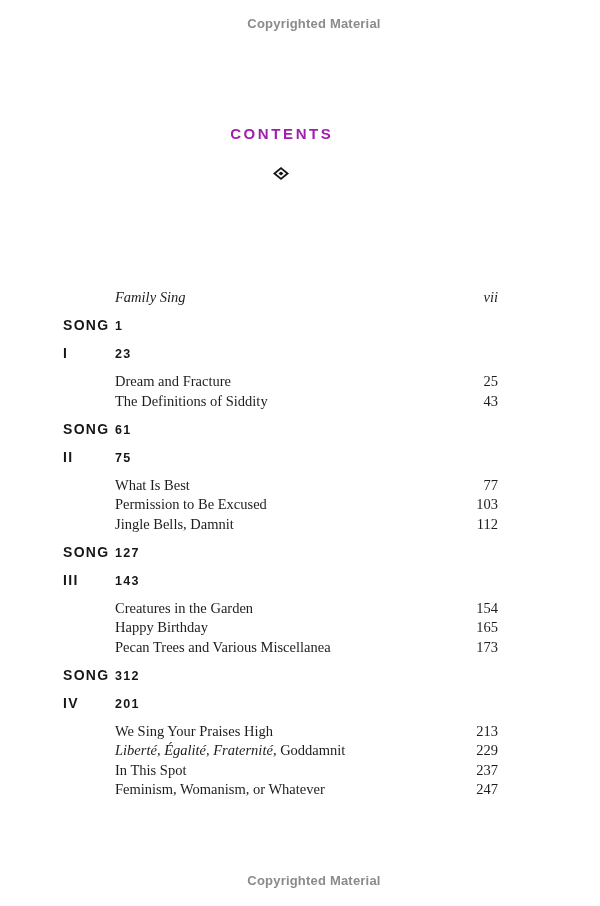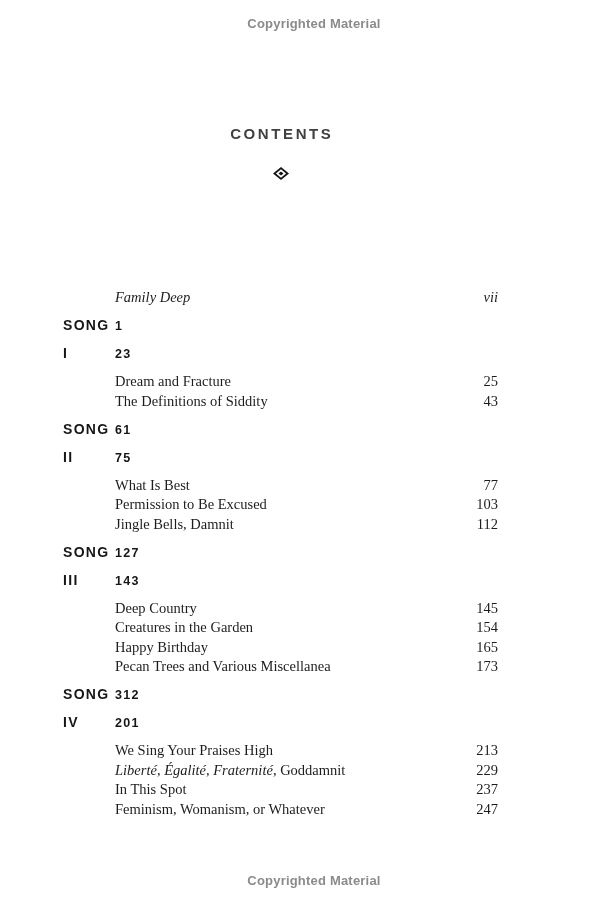--- a/index.html
+++ b/index.html
@@ -30,21 +30,21 @@
   .book-title {
     position: absolute;
     top: 125px;
     left: 63px;
     width: 435px;
     text-align: center;
     font-family: "Liberation Sans", sans-serif;
     font-weight: 700;
     font-size: 15px;
     letter-spacing: 2.6px;
-    color: #404040;
+    color: #a21caf;
     text-indent: 2.6px; 
   }
 
   .ornament-wrap {
     position: absolute;
     top: 167px;
     left: 63px;
     width: 435px;
     text-align: center;
     line-height: 0;
@@ -109,21 +109,21 @@
   <svg width="16" height="13" viewBox="0 0 16 13">
     <polygon points="8,0 16,6.5 8,13 0,6.5" fill="#141414"></polygon>
     <polygon points="8,2.3 13.1,6.5 8,10.7 2.9,6.5" fill="#ffffff"></polygon>
     <polygon points="8,4.5 10.5,6.5 8,8.5 5.5,6.5" fill="#141414"></polygon>
   </svg>
 </div>
 
 <div class="toc">
 
   <div class="row row-frontmatter">
-    <span class="col-title italic">Family Deep</span>
+    <span class="col-title italic">Family Sing</span>
     <span class="col-page italic">vii</span>
   </div>
 
   <div class="row row-song">
     <span class="col-label">SONG</span>
     <span class="col-num">1</span>
   </div>
 
   <div class="row row-part">
     <span class="col-label">I</span>
@@ -168,24 +168,20 @@
   <div class="row row-song">
     <span class="col-label">SONG</span>
     <span class="col-num">127</span>
   </div>
 
   <div class="row row-part">
     <span class="col-label">III</span>
     <span class="col-num">143</span>
   </div>
 
-  <div class="row row-chapter">
-    <span class="col-title">Deep Country</span>
-    <span class="col-page">145</span>
-  </div>
 
   <div class="row row-chapter">
     <span class="col-title">Creatures in the Garden</span>
     <span class="col-page">154</span>
   </div>
 
   <div class="row row-chapter">
     <span class="col-title">Happy Birthday</span>
     <span class="col-page">165</span>
   </div>

